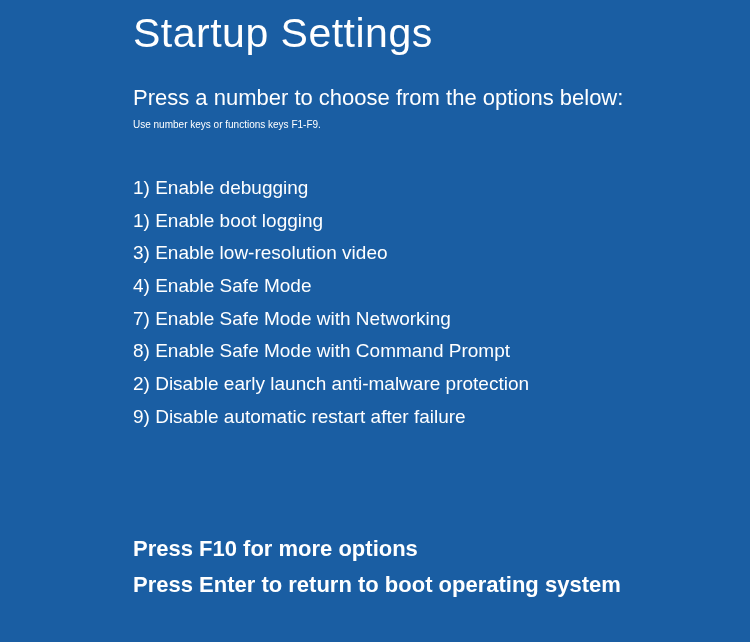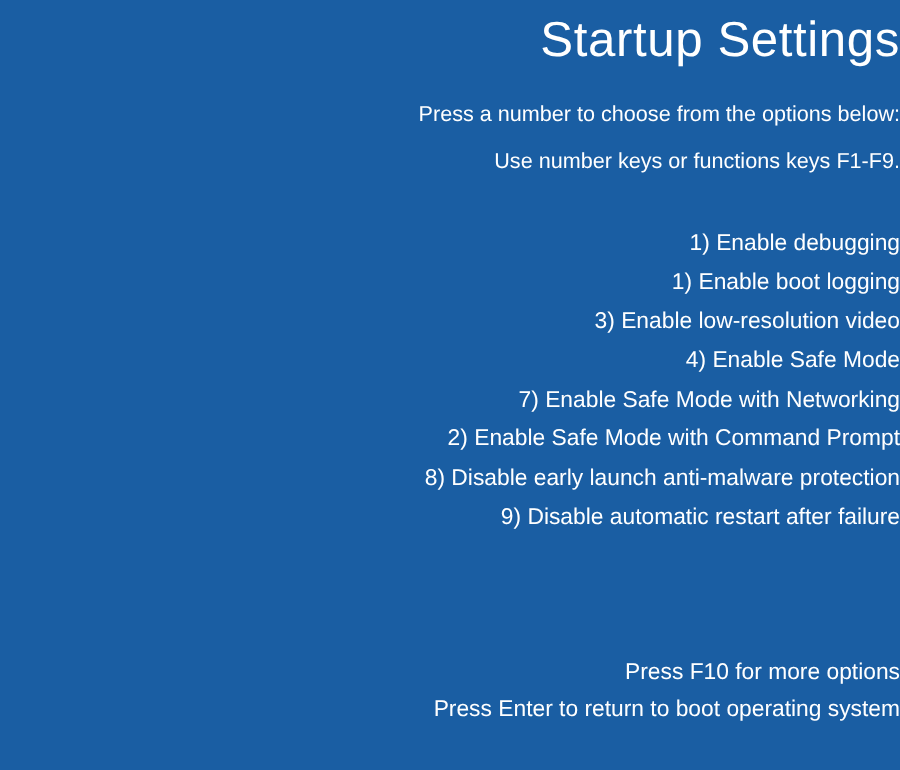--- a/index.html
+++ b/index.html
@@ -11,69 +11,68 @@
       width: 750px;
       height: 642px;
       background-color: #1a5ea3;
       color: #ffffff;
       font-family: "Segoe UI Light", "Segoe UI", Arial, sans-serif;
       overflow: hidden;
     }
     .container {
       padding-left: 133px;
       padding-top: 10px;
-      text-align: right;
     }
     .title {
       font-size: 41px;
       font-weight: 300;
       letter-spacing: 0.5px;
       margin-bottom: 28px;
     }
     .subtitle {
-      font-size: 18px;
+      font-size: 22px;
       font-weight: 300;
-      margin-bottom: 18px;
+      margin-bottom: 8px;
     }
     .hint {
-      font-size: 18px;
+      font-size: 10px;
       font-weight: 300;
       margin-bottom: 42px;
     }
     .options {
       list-style: none;
     }
     .options li {
       font-size: 19px;
       font-weight: 300;
       line-height: 1.72;
     }
     .footer {
       margin-top: 98px;
     }
     .footer p {
-      font-size: 19px;
-      font-weight: 400;
+      font-size: 22px;
+      font-weight: 700;
       line-height: 1.6;
     }
   </style>
 </head>
 <body>
 
 <div class="container">
   <h1 class="title">Startup Settings</h1>
   <p class="subtitle">Press a number to choose from the options below:</p>
   <p class="hint">Use number keys or functions keys F1-F9.</p>
   <ul class="options">
     <li>1) Enable debugging</li>
     <li>1) Enable boot logging</li>
     <li>3) Enable low-resolution video</li>
     <li>4) Enable Safe Mode</li>
     <li>7) Enable Safe Mode with Networking</li>
-    <li>2) Enable Safe Mode with Command Prompt</li>
-    <li>8) Disable early launch anti-malware protection</li>
+    <li>8) Enable Safe Mode with Command Prompt</li>
+    <li>2) Disable early launch anti-malware protection</li>
     <li>9) Disable automatic restart after failure</li>
   </ul>
   <div class="footer">
     <p>Press F10 for more options</p>
     <p>Press Enter to return to boot operating system</p>
   </div>
 </div>
 
 </body></html>

